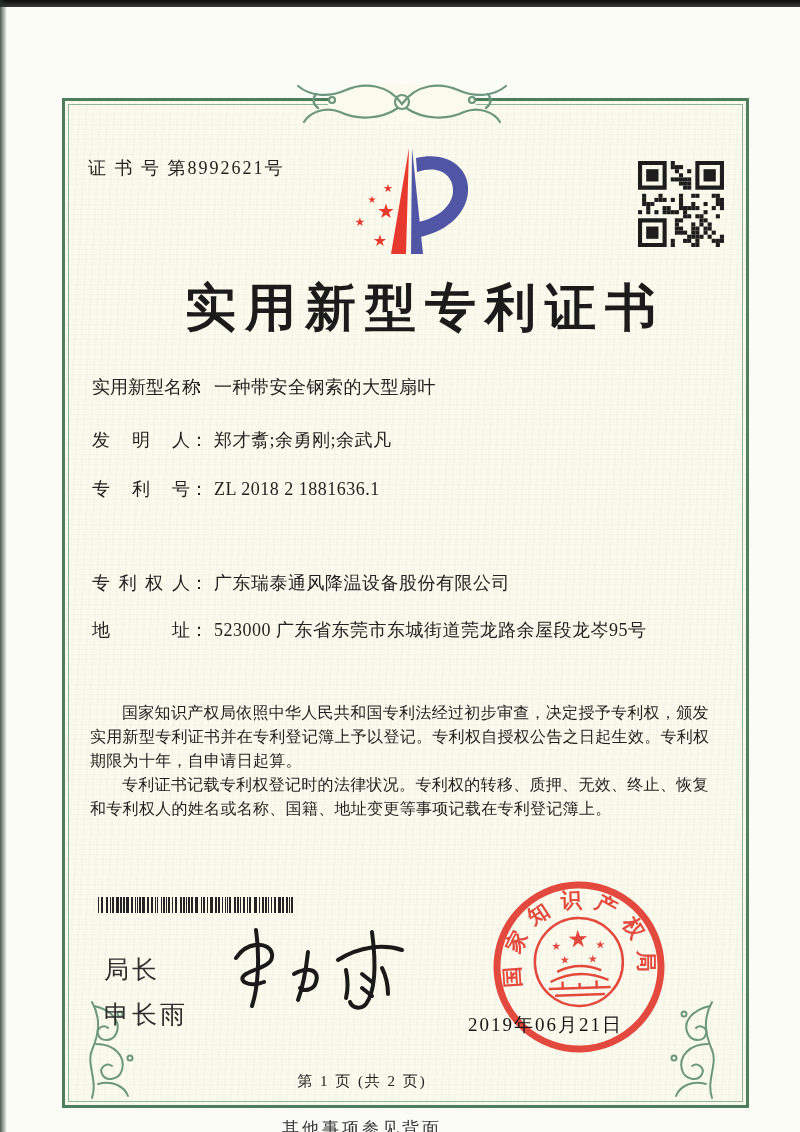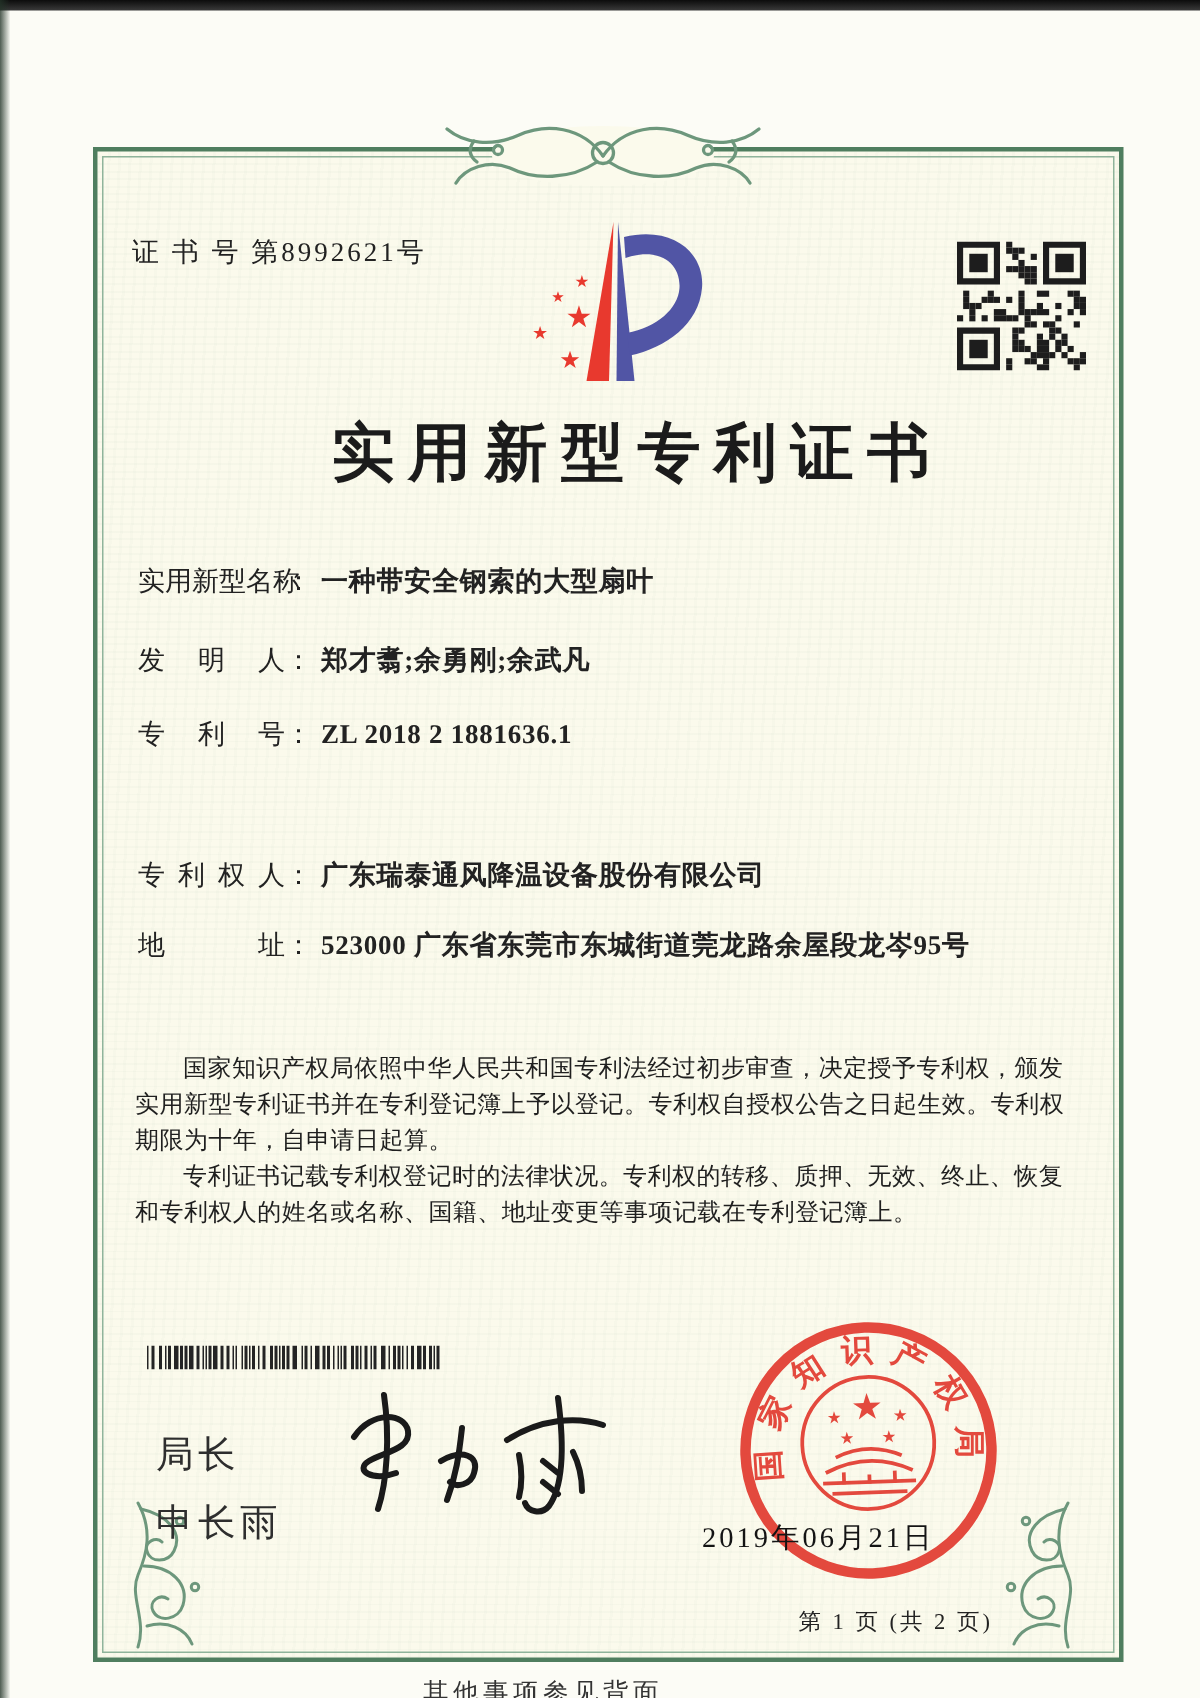--- a/index.html
+++ b/index.html
@@ -16,37 +16,37 @@
   .scan-left{position:absolute;left:0;top:0;width:7px;height:1132px;background:linear-gradient(90deg,rgba(35,52,40,.8),rgba(35,52,40,0));z-index:8;}
   
   .frame{position:absolute;left:62px;top:98px;width:681px;height:1004px;border:3px solid var(--frame-green);background:var(--paper);z-index:0;}
   .frame-inner{position:absolute;inset:3px;border:1px solid var(--frame-green-light);}
   .frame::before{content:"";position:absolute;inset:0;
      background:repeating-linear-gradient(0deg,rgba(150,180,160,.05) 0 1px,transparent 1px 5px),
                 repeating-linear-gradient(93deg,rgba(150,180,160,.04) 0 2px,transparent 2px 7px);}
   .orn{position:absolute;z-index:1;}
   
   .cert-no{position:absolute;left:88px;top:156px;font-size:18px;letter-spacing:2px;z-index:2;}
-  .title{position:absolute;left:62px;top:274px;width:726px;text-align:center;font-size:42px;font-weight:700;
+  .title{position:absolute;left:62px;top:274px;width:726px;text-align:center;font-size:51px;font-weight:700;
          letter-spacing:9px;color:#1b1b1b;z-index:2;}
   .field{position:absolute;left:92px;font-size:18px;z-index:2;white-space:nowrap;}
   .flabel{display:inline-block;width:98px;text-align:justify;text-align-last:justify;vertical-align:bottom;}
   .colon{display:inline-block;}
-  .fvalue{margin-left:6px;letter-spacing:.5px;font-weight:bold;}
+  .fvalue{margin-left:6px;letter-spacing:.5px;}
   .g2{position:absolute;left:303px;top:0;white-space:nowrap;}
   .paras{position:absolute;left:90px;top:701px;width:632px;font-size:16px;line-height:24px;z-index:2;color:#1f1f1f;}
   .paras p{margin:0;text-indent:2em;letter-spacing:.3px;}
   .barcode{position:absolute;left:98px;top:897px;z-index:2;}
   .signer{position:absolute;left:104px;top:953px;z-index:2;font-family:"Liberation Sans","DejaVu Sans",sans-serif;
           font-size:25px;letter-spacing:3px;color:#2e2e2e;font-weight:500;}
   .signer div{margin-bottom:12px;}
   .signature{position:absolute;left:218px;top:918px;z-index:3;}
   .seal{position:absolute;left:490px;top:878px;z-index:4;opacity:.93;transform:rotate(-2deg);}
   .seal-date{position:absolute;left:468px;top:1012px;font-size:19px;letter-spacing:2px;color:#141414;z-index:5;}
-  .page-info{position:absolute;left:62px;top:1072px;width:600px;text-align:right;font-size:15px;z-index:2;letter-spacing:2px;}
+  .page-info{position:absolute;left:62px;top:1072px;width:600px;text-align:center;font-size:15px;z-index:2;letter-spacing:2px;}
   .back-note{position:absolute;left:62px;top:1117px;width:600px;text-align:center;font-size:17px;z-index:2;letter-spacing:3px;color:#333;}
   .logo{position:absolute;left:336px;top:142px;z-index:2;}
   .qr{position:absolute;left:638px;top:161px;z-index:2;}
   .seal text{font-family:"Liberation Serif","DejaVu Serif",serif;}
 </style>
 </head>
 <body>
 
 <div class="page">
 

